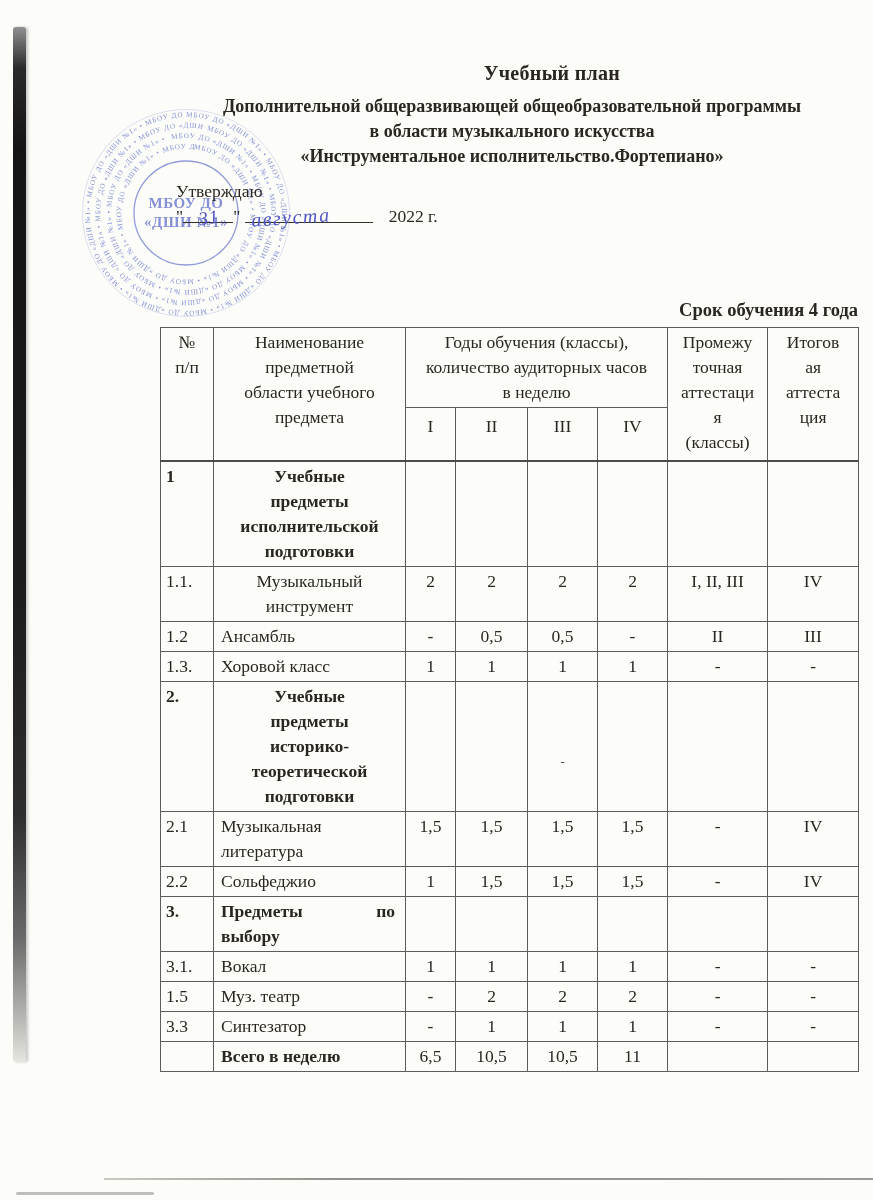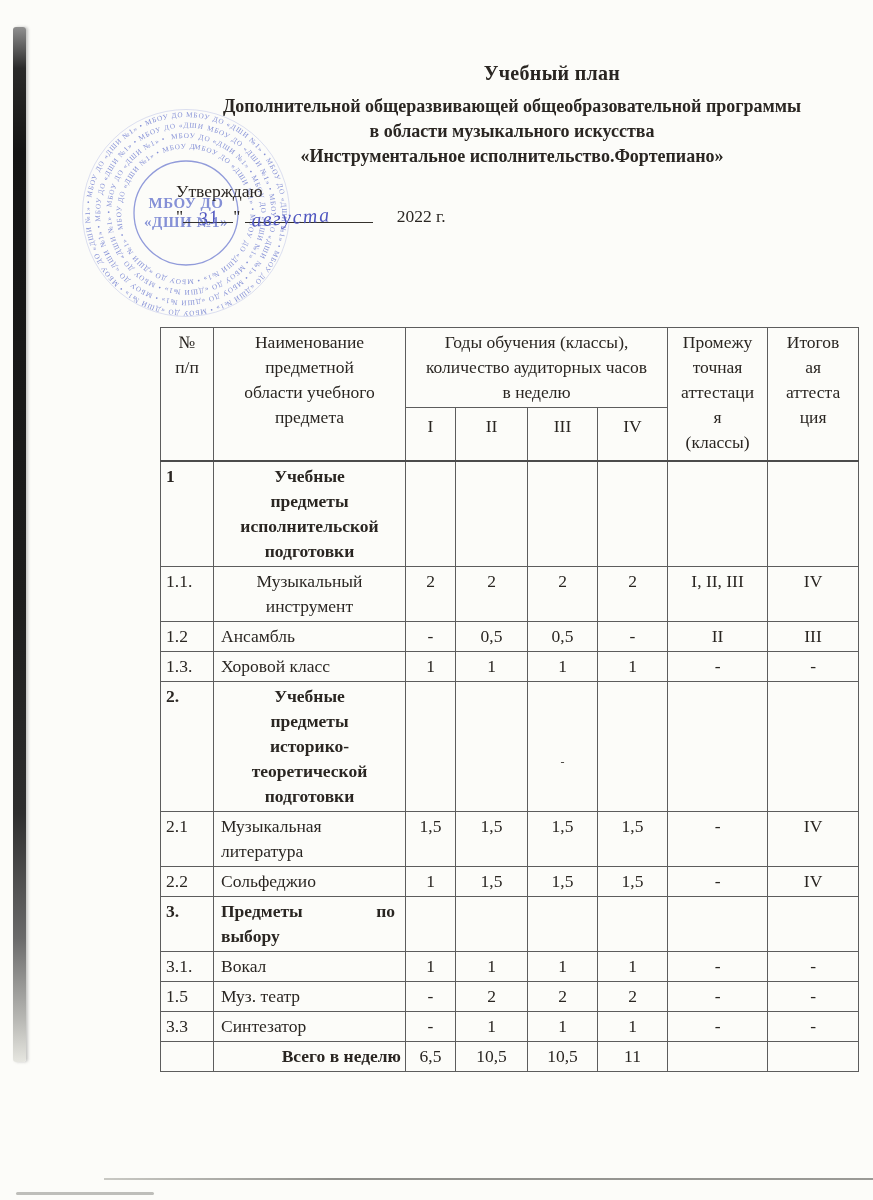--- a/index.html
+++ b/index.html
@@ -29,40 +29,40 @@
   
   .approval{position:absolute;left:176px;top:180px;font-size:17.5px;line-height:23.5px;z-index:2;font-family:Liberation Serif, serif;}
   .uline{display:inline-block;border-bottom:1.6px solid #35322d;position:relative;vertical-align:baseline;}
   .sig-ul{width:138px;height:18px;}
   .day-ul{width:50px;height:18px;text-align:center;}
   .month-ul{width:122px;height:18px;text-align:left;padding-left:6px;}
   .hand{font-style:italic;color:#5157c0;display:inline-block;}
   .hand-day{font-size:19px;transform:rotate(-9deg) translateY(2px);letter-spacing:1px;}
   .hand-month{font-size:20px;transform:rotate(-4deg) translateY(2px);letter-spacing:1.5px;}
   .sig-svg{position:absolute;left:28px;top:-22px;overflow:visible;}
-  .date-tail{margin-left:24px;}
+  .date-tail{margin-left:16px;}
 
   
   .term{position:absolute;top:300px;left:520px;width:338px;text-align:right;font-weight:bold;font-size:18.5px;}
 
   
   table.plan{position:absolute;left:160px;top:327px;width:698px;border-collapse:collapse;table-layout:fixed;
     font-size:17.5px;line-height:25px;color:#2a2622;}
   table.plan th,table.plan td{border:1px solid #5d5d5d;vertical-align:top;padding:2px 4px;font-weight:normal;overflow:hidden;}
   table.plan thead tr.top-row{height:75px;}
   table.plan thead tr.classes-row{height:53px;}
   table.plan thead th{text-align:center;}
   table.plan thead tr.classes-row th{padding-top:6px;}
   .pre{white-space:pre-line;}
   .c-num{text-align:left;padding-left:5px !important;}
   .c-name{text-align:left;padding-left:7px !important;white-space:pre-line;}
   .c-name.center{text-align:center;padding-left:4px !important;}
   .c-val{text-align:center;}
   tr.section .c-num,tr.section .c-name{font-weight:bold;}
-  tr.total .c-name{font-weight:bold;text-align:right;}
+  tr.total .c-name{font-weight:bold;text-align:left;}
   .jline{display:flex;justify-content:space-between;padding-right:6px;}
   td.stray{font-size:12px;color:#45413c;padding-top:74px !important;line-height:12px;}
   thead{border-bottom:2px solid #4c4c4c;}
 </style>
 </head>
 <body>
 
 <div class="page">
 
   <div class="scan-strip"></div>
@@ -92,20 +92,21 @@
   </div>
 
   <div class="approval">
     <div>Утверждаю</div>
     <div>
       <span>"</span><span class="uline day-ul"><span class="hand hand-day">31</span></span><span>"</span>
       <span class="uline month-ul"><span class="hand hand-month">августа</span></span><span class="date-tail">2022 г.</span>
     </div>
   </div>
 
+  <div class="term">Срок обучения  4 года</div>
 
   <table class="plan">
     <colgroup>
       <col style="width:53px">
         <col style="width:192px">
         <col style="width:50px">
         <col style="width:72px">
       <col style="width:70px">
         <col style="width:70px">
         <col style="width:100px">

